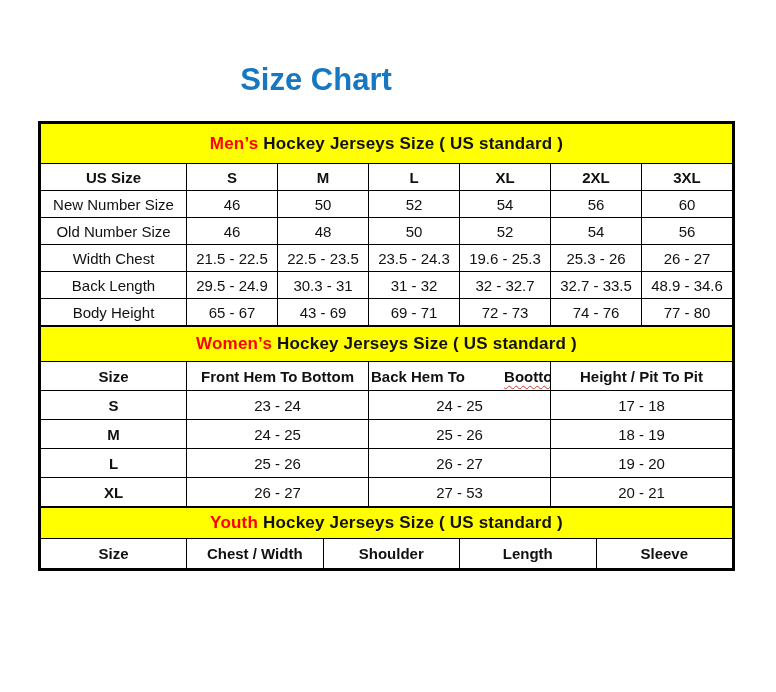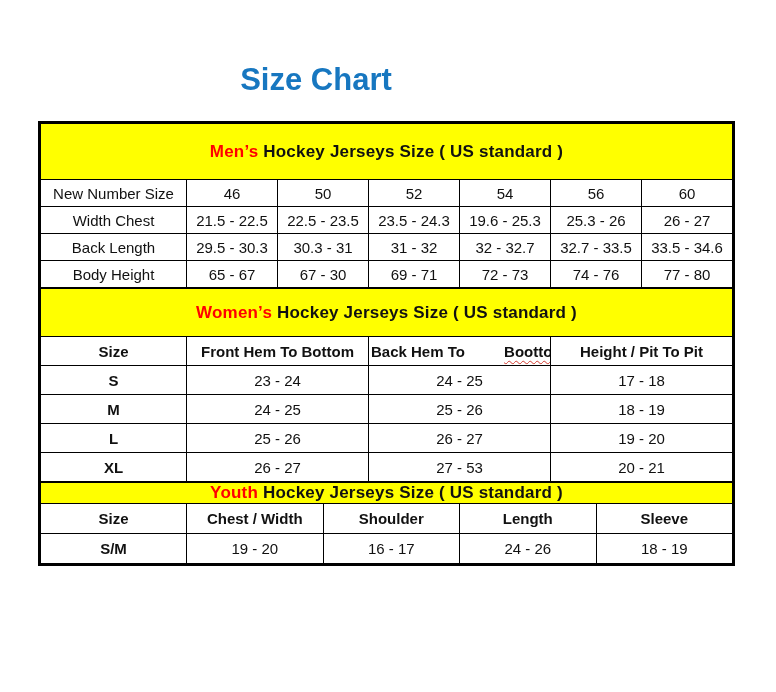--- a/index.html
+++ b/index.html
@@ -44,25 +44,25 @@
   tr.band td {
     background: #ffff00;
     font-size: 17px;
     font-weight: 700;
     letter-spacing: 0.2px;
   }
   .hl { color: #ff0000; }
   td.hdr { font-weight: 700; }
   td.rlabel { font-weight: 700; }
   .t-men tr { height: 27px; }
-  .t-men tr.band { height: 56px; }
+  .t-men tr.band { height: 40px; }
   .t-wom tr { height: 29px; }
-  .t-wom tr.band { height: 48px; }
+  .t-wom tr.band { height: 35px; }
   .t-you tr { height: 30px; }
-  .t-you tr.band { height: 21px; }
+  .t-you tr.band { height: 31px; }
   .sq {
     text-decoration: underline;
     text-decoration-style: wavy;
     text-decoration-color: #d23a2e;
     text-decoration-thickness: 1px;
     text-underline-offset: 3px;
     margin-left: 35px;
   }
 </style>
 </head>
@@ -80,50 +80,68 @@
         <col>
         <col>
         <col>
         <col>
       </colgroup>
     <tbody>
       <tr class="band">
         <td colspan="7"><span class="hl">Men’s</span> <span>Hockey Jerseys Size ( US standard )</span></td>
       </tr>
       <tr>
+        <td class="hdr">US Size</td>
+        <td class="hdr">S</td>
+        <td class="hdr">M</td>
+        <td class="hdr">L</td>
+        <td class="hdr">XL</td>
+        <td class="hdr">2XL</td>
+        <td class="hdr">3XL</td>
+      </tr>
+      <tr>
         <td>New Number Size</td>
         <td>46</td>
         <td>50</td>
         <td>52</td>
         <td>54</td>
         <td>56</td>
         <td>60</td>
       </tr>
       <tr>
+        <td>Old Number Size</td>
+        <td>46</td>
+        <td>48</td>
+        <td>50</td>
+        <td>52</td>
+        <td>54</td>
+        <td>56</td>
+      </tr>
+      <tr>
         <td>Width Chest</td>
         <td>21.5 - 22.5</td>
         <td>22.5 - 23.5</td>
         <td>23.5 - 24.3</td>
         <td>19.6 - 25.3</td>
         <td>25.3 - 26</td>
         <td>26 - 27</td>
       </tr>
       <tr>
         <td>Back Length</td>
-        <td>29.5 - 30.3</td>
+        <td>29.5 - 24.9</td>
         <td>30.3 - 31</td>
         <td>31 - 32</td>
         <td>32 - 32.7</td>
         <td>32.7 - 33.5</td>
-        <td>33.5 - 34.6</td>
+        <td>48.9 - 34.6</td>
       </tr>
       <tr>
         <td>Body Height</td>
         <td>65 - 67</td>
-        <td>67 - 30</td>
+        <td>43 - 69</td>
         <td>69 - 71</td>
         <td>72 - 73</td>
         <td>74 - 76</td>
         <td>77 - 80</td>
       </tr>
     </tbody>
   </table>
 
   <table class="t-wom">
     <colgroup>
@@ -181,23 +199,16 @@
       <tr class="band">
         <td colspan="5"><span class="hl">Youth</span> <span>Hockey Jerseys Size ( US standard )</span></td>
       </tr>
       <tr>
         <td class="hdr">Size</td>
         <td class="hdr">Chest / Width</td>
         <td class="hdr">Shoulder</td>
         <td class="hdr">Length</td>
         <td class="hdr">Sleeve</td>
       </tr>
-      <tr>
-        <td class="rlabel">S/M</td>
-        <td>19 - 20</td>
-        <td>16 - 17</td>
-        <td>24 - 26</td>
-        <td>18 - 19</td>
-      </tr>
     </tbody>
   </table>
 
 </div>
 
 </body></html>

